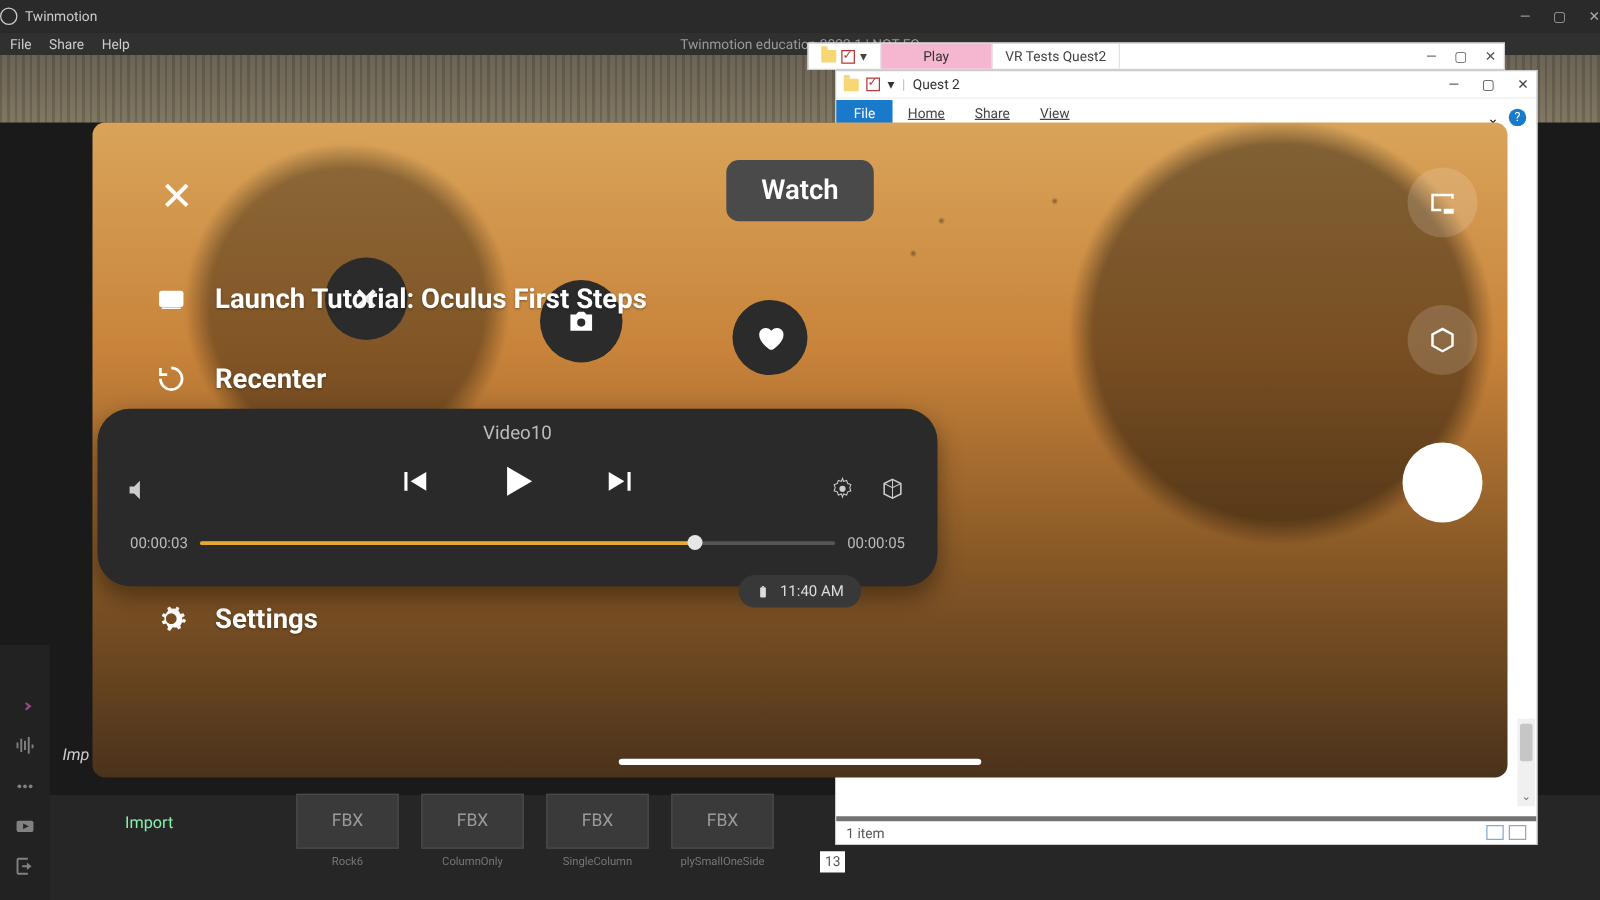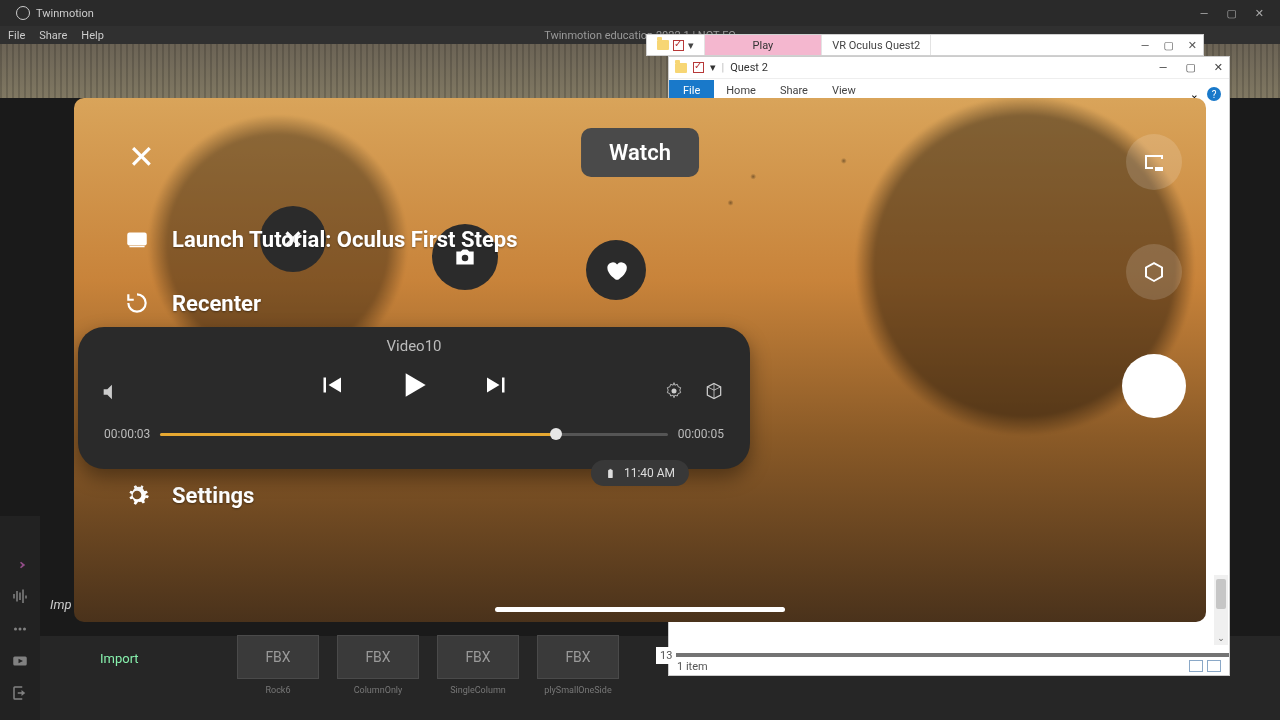--- a/index.html
+++ b/index.html
@@ -1,19 +1,19 @@
 <!DOCTYPE html>
 <html><head>
 <meta charset="utf-8">
 <style>
   * { margin: 0; padding: 0; box-sizing: border-box; font-family: -apple-system, "Segoe UI", Roboto, Arial, sans-serif; }
   body { background: #1a1a1a; width: 1280px; height: 720px; overflow: hidden; position: relative; }
 
   
-  .titlebar { height: 26px; background: #2a2a2a; color: #ccc; display: flex; align-items: center; font-size: 11px; padding: 0 16px; }
+  .titlebar { height: 26px; background: #2a2a2a; color: #ccc; display: flex; align-items: center; font-size: 11px; padding: 0 0; }
   .titlebar .logo { width: 14px; height: 14px; border: 1px solid #ccc; border-radius: 50%; margin-right: 6px; display: inline-block; }
   .titlebar .win-ctrl { margin-left: auto; display: flex; gap: 18px; color: #aaa; }
 
   .menubar { height: 18px; background: #303030; color: #ccc; display: flex; align-items: center; font-size: 11px; padding: 0 8px; gap: 14px; position: relative; }
   .menubar .center-title { position: absolute; left: 50%; transform: translateX(-50%); color: #999; }
 
   
   .viewport-strip { height: 54px; background: linear-gradient(180deg, #6b6355, #807862); position: relative; }
   .viewport-strip::after { content: ""; position: absolute; inset: 0; background: repeating-linear-gradient(90deg, rgba(0,0,0,.15) 0 2px, transparent 2px 6px); }
 
@@ -64,34 +64,34 @@
 
   .clock-pill { position:absolute; left:50%; top:362px; transform:translateX(-50%); background:#383838; color:#ddd; font-size:12px; padding:6px 14px; border-radius:14px; display:flex; gap:8px; align-items:center;}
   .clock-pill svg{fill:#ddd; width:11px; height:13px;}
 
   .home-ind { position:absolute; left:50%; bottom:10px; transform:translateX(-50%); width:290px; height:5px; border-radius:3px; background:#fff; }
 
   
   .exp1 { position:absolute; top:34px; left:646px; width:558px; height:22px; background:#fff; border:1px solid #d0d0d0; display:flex; align-items:center; }
   .exp1 .tabs { display:flex; height:100%; }
   .exp1-tab { display:flex; align-items:center; gap:4px; padding:0 10px; font-size:11px; color:#444; border-right:1px solid #e3e3e3;}
-  .exp1-tab.play { background:#f4b7cf; color:#333; padding:0 48px;}
+  .exp1-tab.play { background:#f4b7cf; color:#333; padding:0 34px;}
   .exp1 .wctl{margin-left:auto;display:flex;gap:14px;padding-right:6px;color:#555;font-size:11px;}
   .folder-ic{width:12px;height:10px;background:#f7d674;border-radius:1px;position:relative;display:inline-block;}
   .folder-ic::before{content:"";position:absolute;top:-3px;left:0;width:5px;height:3px;background:#f7d674;border-radius:1px 1px 0 0;}
   .chk-ic{width:11px;height:11px;border:1px solid #b73838;display:inline-block;position:relative;}
   .chk-ic::after{content:"✓";position:absolute;left:0;top:-3px;color:#b73838;font-size:10px;}
 
   
   .exp2 { position:absolute; top:56px; left:668px; width:562px; height:620px; background:#fff; border:1px solid #ccc; display:flex; flex-direction:column;}
   .exp2 .titler { display:flex; align-items:center; height:22px; border-bottom:1px solid #eee; padding:0 6px; font-size:11px; color:#333; gap:6px;}
   .exp2 .wctl{margin-left:auto;display:flex;gap:18px;color:#444;}
   .exp2 .ribbon { display:flex; align-items:flex-end; height:22px; font-size:11px; }
   .exp2 .ribbon .file { background:#1979ca; color:#fff; padding:4px 14px;}
-  .exp2 .ribbon .rtab { padding:4px 12px; color:#444;}
+  .exp2 .ribbon .rtab { padding:4px 12px; color:#444;text-decoration:underline;}
   .exp2 .ribbon .help{margin-left:auto; padding:0 8px; display:flex; gap:8px; align-items:center;}
   .exp2 .ribbon .help .q{width:14px;height:14px;border-radius:50%;background:#1979ca;color:#fff;font-size:10px;display:flex;align-items:center;justify-content:center;}
   .exp2 .body{flex:1;background:#fff;}
   .tree{position:absolute; bottom:30px; left:14px; width:540px; font-size:11px; color:#333;}
   .tree-row{display:flex;align-items:center;gap:6px;height:18px;padding-left:18px;}
   .tree-row .dic{width:12px;height:12px;}
   .exp2 .scroll {position:absolute; right:1px; bottom:30px; width:14px; height:70px; background:#f0f0f0;}
   .exp2 .scroll .thumb{position:absolute;left:2px;width:10px;top:4px;height:30px;background:#c6c6c6;border-radius:2px;}
   .exp2 .scroll .arrow{position:absolute;left:0;width:14px;height:14px;text-align:center;color:#666;font-size:9px;line-height:14px;}
   .exp2 .status{position:absolute;bottom:0;left:0;right:0;height:22px;border-top:4px solid #737373;display:flex;align-items:center;font-size:11px;color:#555;padding:0 8px;}
@@ -180,21 +180,21 @@
 </div>
 
 <div class="exp1">
   <div class="tabs">
     <div class="exp1-tab">
         <span class="folder-ic"></span>
         <span class="chk-ic"></span>
         <span>▾</span>
       </div>
     <div class="exp1-tab play">Play</div>
-    <div class="exp1-tab">VR Oculus Quest2</div>
+    <div class="exp1-tab">VR Tests Quest2</div>
   </div>
   <div class="wctl">
     <span>—</span>
     <span>▢</span>
     <span>✕</span>
   </div>
 </div>
 
 <div class="exp2">
   <div class="titler">
@@ -226,21 +226,21 @@
   </div>
   <div class="status">
     <span>1 item</span>
     <div class="view-ic">
         <span></span>
         <span></span>
       </div>
   </div>
 </div>
 
-<div style="position:absolute;left:656px;top:647px;color:#555;font-size:11px;background:#fff;padding:2px 4px">13</div>
+<div style="position:absolute;left:656px;top:681px;color:#555;font-size:11px;background:#fff;padding:2px 4px">13</div>
 
 <div class="vr-card">
   <div class="vr-close">✕</div>
   <div class="watch-btn">Watch</div>
 
   <div class="side-dots">
     <div class="dot">
         <svg viewBox="0 0 24 24">
           <path d="M3 5h18v4h-2V7H5v10h6v2H3zM13 17h8v4h-8z"></path>
         </svg>

